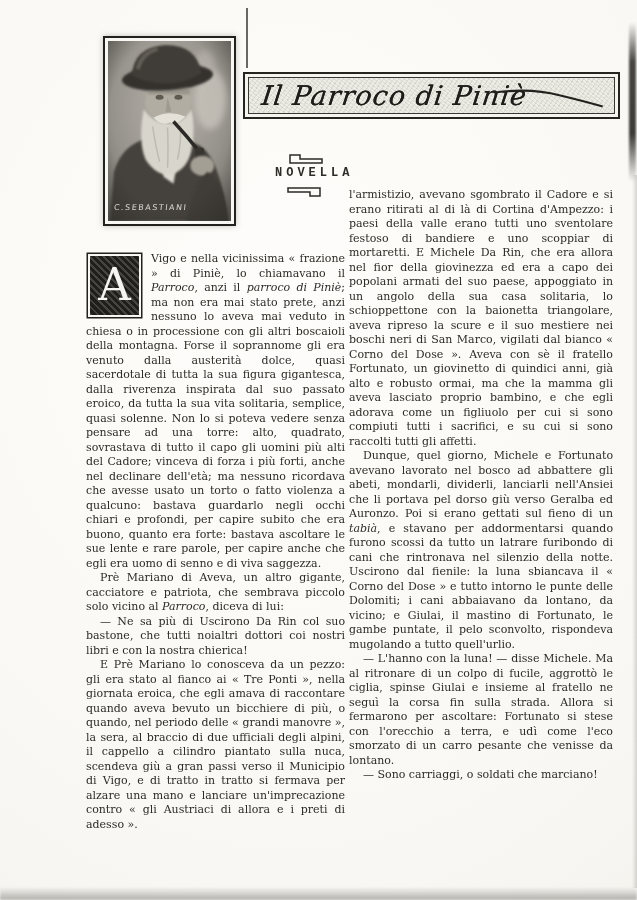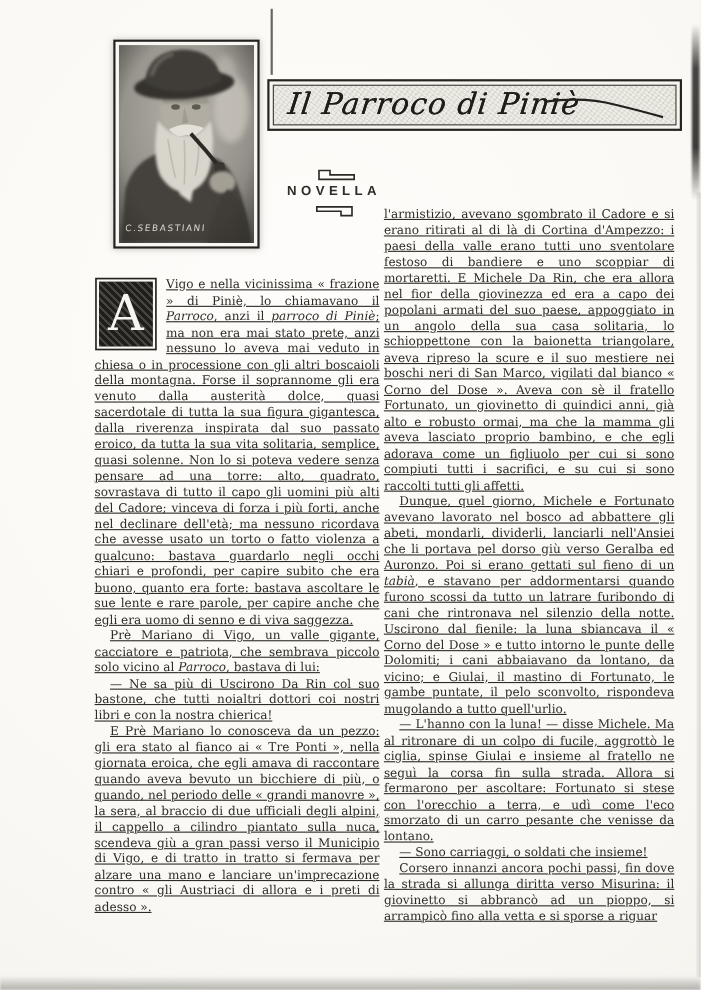--- a/index.html
+++ b/index.html
@@ -61,33 +61,32 @@
     display:flex;align-items:center;padding-left:13px;
   }
   .banner-text{
     font-style:italic;font-size:27px;letter-spacing:1px;color:#1f1d19;
     transform:skewX(-7deg);white-space:nowrap;text-shadow:0 0 .6px #1f1d19;
   }
   .swash{position:absolute;right:5px;top:5px;width:118px;height:32px}
 
   
   .novella{
-    position:absolute;left:261px;top:166px;
-    font-family:Liberation Sans, sans-serif;font-size:12px;font-weight:700;
+    position:absolute;left:275px;top:166px;
+    font-family:Liberation Mono, monospace;font-size:12px;font-weight:700;
     letter-spacing:4px;color:#2e2c28;
   }
   .orn{position:absolute;width:36px;height:14px}
   .orn-top{left:288px;top:151px}
   .orn-bottom{left:286px;top:186px;transform:rotate(180deg)}
 
   
   .col{
     position:absolute;font-size:11px;line-height:14.5px;color:#2e2b26;
     text-align:justify;
-    text-decoration:underline;
   }
   .col p{margin:0}
   .col p.ind{text-indent:14px}
   .it{font-style:italic}
   #col-left{left:86px;top:252px;width:259px}
   #col-right{left:349px;top:188px;width:264px}
 
   .dropcap{
     float:left;width:49px;height:59px;margin:4px 12px 2px 4px;
     background-color:#201e1b;
@@ -162,25 +161,24 @@
   <svg class="orn orn-top" viewBox="0 0 36 14">
     <path d="M2,12 L2,4 L12,4 L12,8 L34,8 L34,12 Z" stroke="#2c2a26" stroke-width="1.5" fill="none"></path>
   </svg>
   <div class="novella">NOVELLA</div>
   <svg class="orn orn-bottom" viewBox="0 0 36 14">
     <path d="M2,12 L2,4 L12,4 L12,8 L34,8 L34,12 Z" stroke="#2c2a26" stroke-width="1.5" fill="none"></path>
   </svg>
 
   <div class="col" id="col-left">
       <p><span class="dropcap">A</span><span>Vigo e nella vicinissima « frazione » di Piniè, lo chiamavano il </span><span class="it">Parroco</span><span>, anzi il </span><span class="it">parroco di Piniè</span><span>; ma non era mai stato prete, anzi nessuno lo aveva mai veduto in chiesa o in processione con gli altri boscaioli della montagna. Forse il soprannome gli era venuto dalla austerità dolce, quasi sacerdotale di tutta la sua figura gigantesca, dalla riverenza inspirata dal suo passato eroico, da tutta la sua vita solitaria, semplice, quasi solenne. Non lo si poteva vedere senza pensare ad una torre: alto, quadrato, sovrastava di tutto il capo gli uomini più alti del Cadore; vinceva di forza i più forti, anche nel declinare dell'età; ma nessuno ricordava che avesse usato un torto o fatto violenza a qualcuno: bastava guardarlo negli occhi chiari e profondi, per capire subito che era buono, quanto era forte: bastava ascoltare le sue lente e rare parole, per capire anche che egli era uomo di senno e di viva saggezza.</span></p>
-      <p class="ind"><span>Prè Mariano di Vigo, un valle gigante, cacciatore e patriota, che sembrava piccolo solo vicino al </span><span class="it">Parroco</span><span>, bastava di lui:</span></p>
+      <p class="ind"><span>Prè Mariano di Aveva, un altro gigante, cacciatore e patriota, che sembrava piccolo solo vicino al </span><span class="it">Parroco</span><span>, diceva di lui:</span></p>
       <p class="ind"><span>— Ne sa più di Uscirono Da Rin col suo bastone, che tutti noialtri dottori coi nostri libri e con la nostra chierica!</span></p>
       <p class="ind"><span>E Prè Mariano lo conosceva da un pezzo: gli era stato al fianco ai « Tre Ponti », nella giornata eroica, che egli amava di raccontare quando aveva bevuto un bicchiere di più, o quando, nel periodo delle « grandi manovre », la sera, al braccio di due ufficiali degli alpini, il cappello a cilindro piantato sulla nuca, scendeva giù a gran passi verso il Municipio di Vigo, e di tratto in tratto si fermava per alzare una mano e lanciare un'imprecazione contro « gli Austriaci di allora e i preti di adesso ».</span></p>
     </div>
   <div class="col" id="col-right">
       <p><span>l'armistizio, avevano sgombrato il Cadore e si erano ritirati al di là di Cortina d'Ampezzo: i paesi della valle erano tutti uno sventolare festoso di bandiere e uno scoppiar di mortaretti. E Michele Da Rin, che era allora nel fior della giovinezza ed era a capo dei popolani armati del suo paese, appoggiato in un angolo della sua casa solitaria, lo schioppettone con la baionetta triangolare, aveva ripreso la scure e il suo mestiere nei boschi neri di San Marco, vigilati dal bianco « Corno del Dose ». Aveva con sè il fratello Fortunato, un giovinetto di quindici anni, già alto e robusto ormai, ma che la mamma gli aveva lasciato proprio bambino, e che egli adorava come un figliuolo per cui si sono compiuti tutti i sacrifici, e su cui si sono raccolti tutti gli affetti.</span></p>
       <p class="ind"><span>Dunque, quel giorno, Michele e Fortunato avevano lavorato nel bosco ad abbattere gli abeti, mondarli, dividerli, lanciarli nell'Ansiei che li portava pel dorso giù verso Geralba ed Auronzo. Poi si erano gettati sul fieno di un </span><span class="it">tabià</span><span>, e stavano per addormentarsi quando furono scossi da tutto un latrare furibondo di cani che rintronava nel silenzio della notte. Uscirono dal fienile: la luna sbiancava il « Corno del Dose » e tutto intorno le punte delle Dolomiti; i cani abbaiavano da lontano, da vicino; e Giulai, il mastino di Fortunato, le gambe puntate, il pelo sconvolto, rispondeva mugolando a tutto quell'urlio.</span></p>
       <p class="ind"><span>— L'hanno con la luna! — disse Michele. Ma al ritronare di un colpo di fucile, aggrottò le ciglia, spinse Giulai e insieme al fratello ne seguì la corsa fin sulla strada. Allora si fermarono per ascoltare: Fortunato si stese con l'orecchio a terra, e udì come l'eco smorzato di un carro pesante che venisse da lontano.</span></p>
-      <p class="ind"><span>— Sono carriaggi, o soldati che insieme!</span></p>
-      <p class="ind"><span>Corsero innanzi ancora pochi passi, fin dove la strada si allunga diritta verso Misurina: il giovinetto si abbrancò ad un pioppo, si arrampicò fino alla vetta e si sporse a riguar</span></p>
+      <p class="ind"><span>— Sono carriaggi, o soldati che marciano!</span></p>
     </div>
 
 </div>
 
 </body></html>

